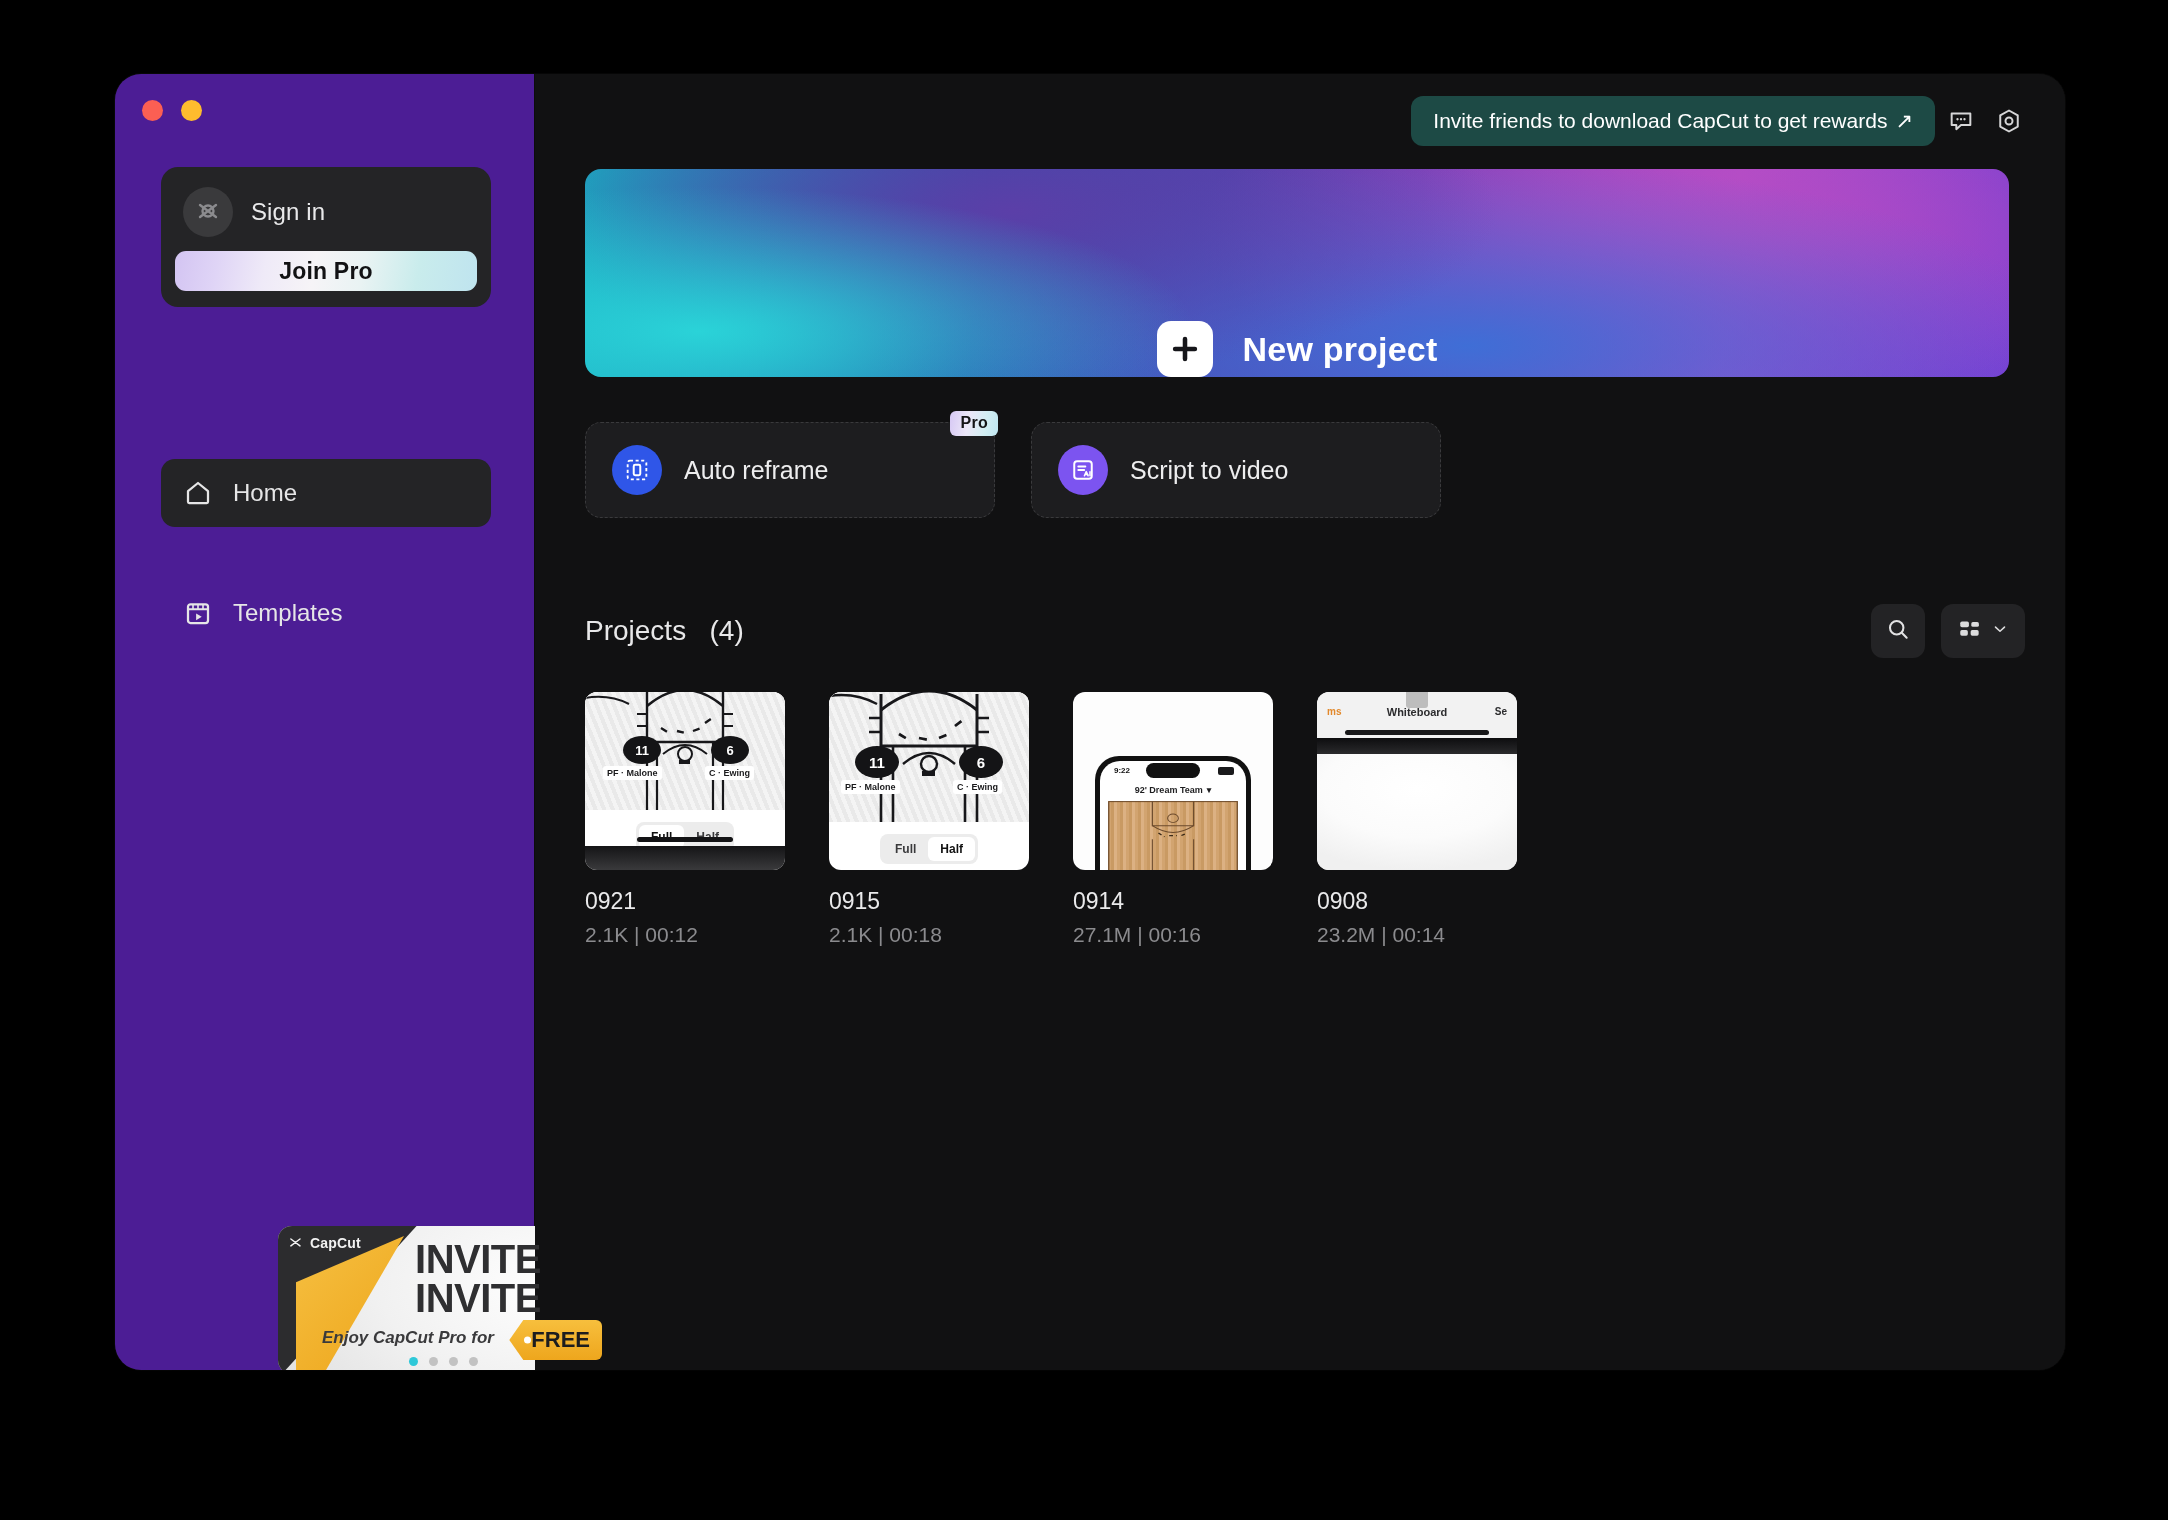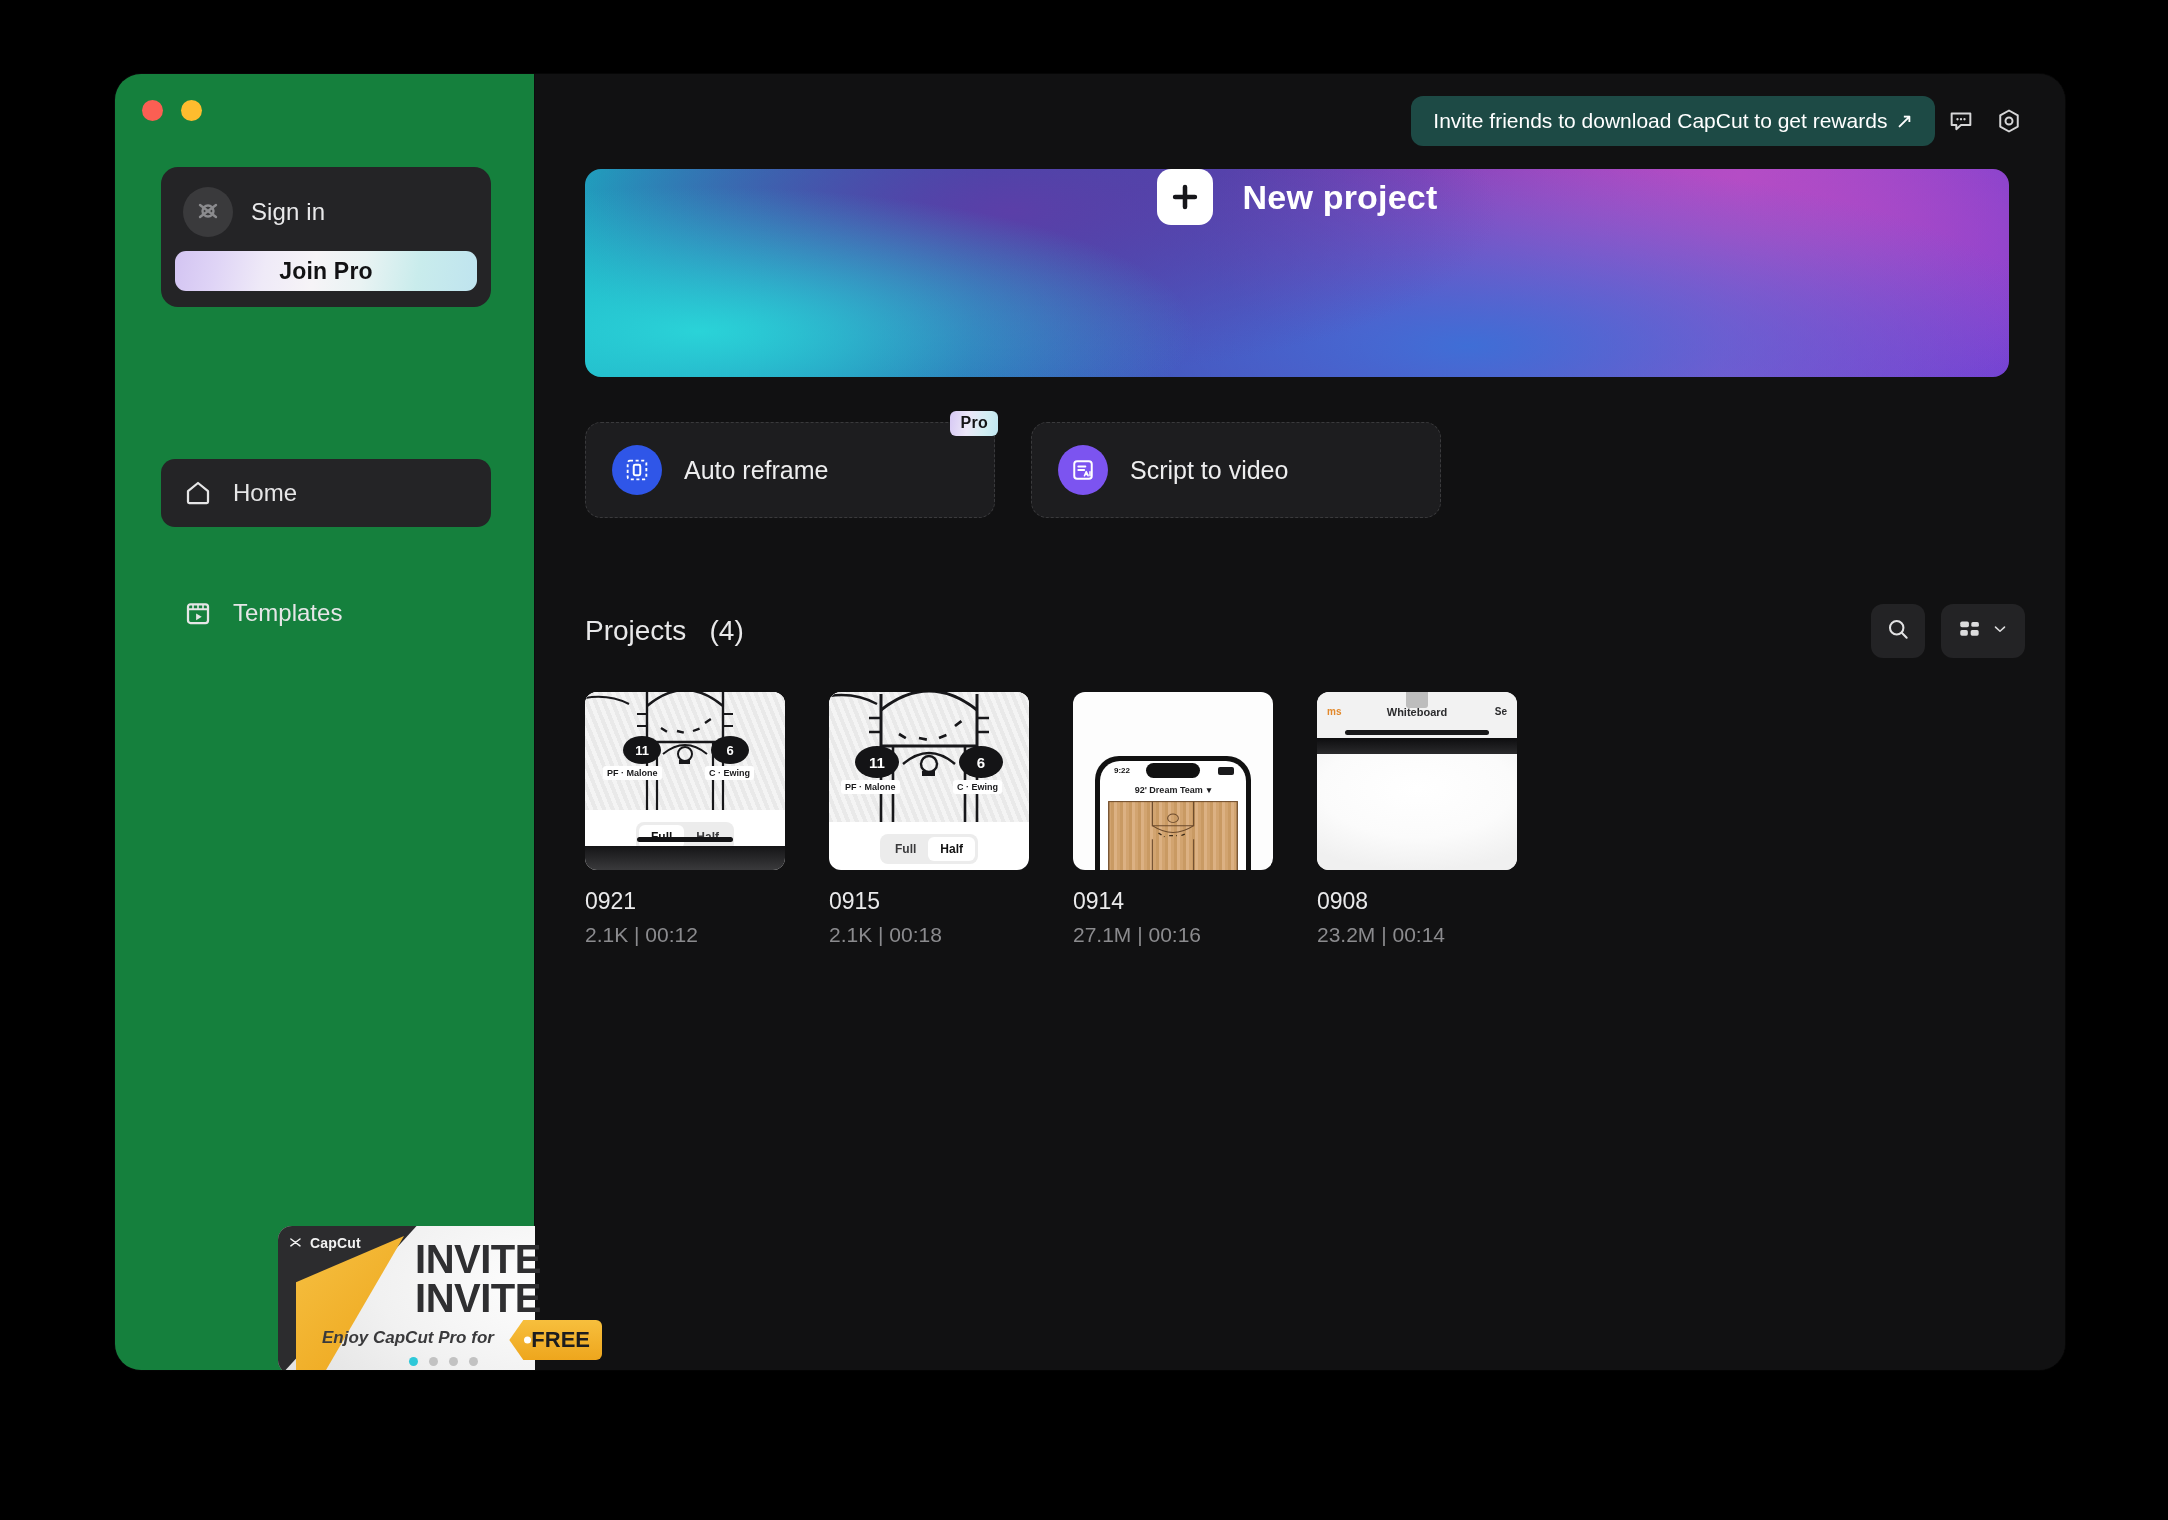--- a/index.html
+++ b/index.html
@@ -31,21 +31,21 @@
     overflow: hidden;
     display: flex;
     box-shadow: 0 28px 90px rgba(0,0,0,0.85),
                 0 0 0 1px rgba(255,255,255,0.035);
   }
 
   
   .sidebar {
     width: 420px;
     flex: 0 0 420px;
-    background: #15803d;
+    background: #4c1d95;
     position: relative;
     border-right: 1px solid #0c0c0d;
   }
 
   .traffic {
     position: absolute;
     top: 26px;
     left: 27px;
     display: flex;
     gap: 18px;
@@ -243,21 +243,21 @@
 
   .content { position: absolute; left: 50px; right: 40px; top: 0; }
 
   .new-project {
     position: absolute;
     left: 0; top: 95px;
     width: 1424px;
     height: 208px;
     border-radius: 16px;
     overflow: hidden;
-    display: flex; align-items: flex-start; justify-content: center;
+    display: flex; align-items: flex-end; justify-content: center;
     cursor: pointer;
     background:
       radial-gradient(60% 120% at 8% 78%, #2ad3d8 0%, rgba(42,211,216,0) 58%),
       radial-gradient(55% 130% at 30% 20%, #5b3fa8 0%, rgba(91,63,168,0) 62%),
       radial-gradient(70% 150% at 62% 85%, #3f6ed6 0%, rgba(63,110,214,0) 60%),
       radial-gradient(60% 140% at 80% 30%, #b54cc4 0%, rgba(181,76,196,0) 62%),
       radial-gradient(55% 130% at 97% 72%, #7b3fd4 0%, rgba(123,63,212,0) 60%),
       linear-gradient(95deg, #1aa8bf 0%, #2f4fa8 28%, #6c3fb4 58%, #b44fc8 80%, #6f3ed2 100%);
   }
   .np-inner { display: flex; align-items: center; gap: 30px; }

